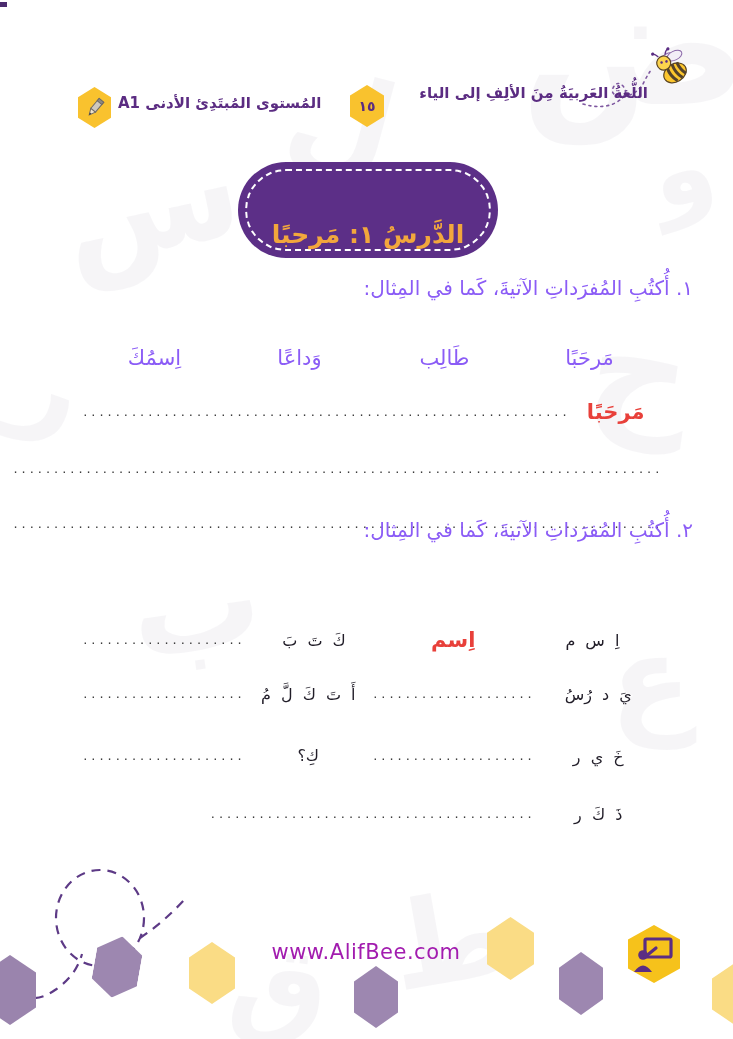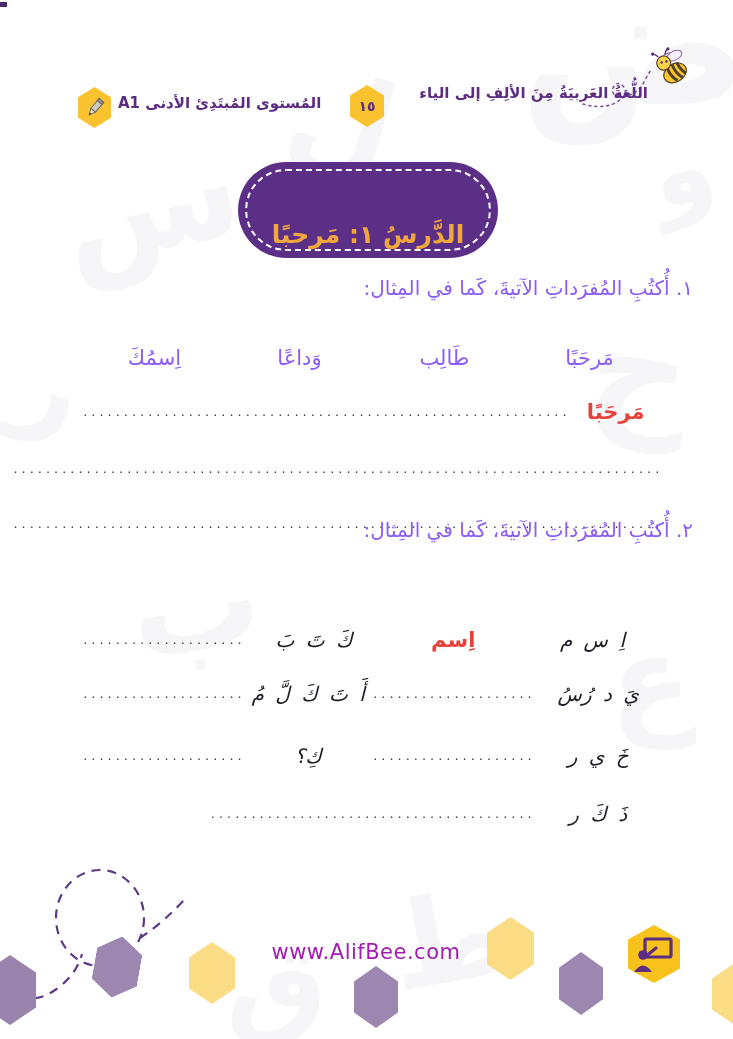--- a/index.html
+++ b/index.html
@@ -42,21 +42,21 @@
   .instruction{
     position:absolute;right:40px;direction:rtl;color:#8b5cf6;font-size:20px;white-space:nowrap;
   }
   
   .grid4{
     position:absolute;left:82px;width:580px;display:grid;
     grid-template-columns:repeat(4,1fr);direction:rtl;align-items:center;
   }
   .cell{text-align:center;}
   .word{font-size:21px;color:#8b5cf6;direction:rtl;white-space:nowrap;}
-  .letters{font-size:20px;color:#211d28;direction:rtl;white-space:nowrap;word-spacing:5px;font-style:italic;}
+  .letters{font-size:16px;color:#211d28;direction:rtl;white-space:nowrap;word-spacing:5px;}
   .example{color:#e8403a;font-weight:bold;font-size:21px;direction:rtl;white-space:nowrap;}
   .dots{
     font-family:"DejaVu Sans Mono",monospace;font-size:11px;letter-spacing:1.5px;
     color:#3c3c3c;white-space:nowrap;
   }
   .two-line{line-height:1.35;}
   
   .website{
     position:absolute;left:246px;top:940px;width:240px;text-align:center;
     color:#a21caf;font-size:21px;letter-spacing:0.5px;

